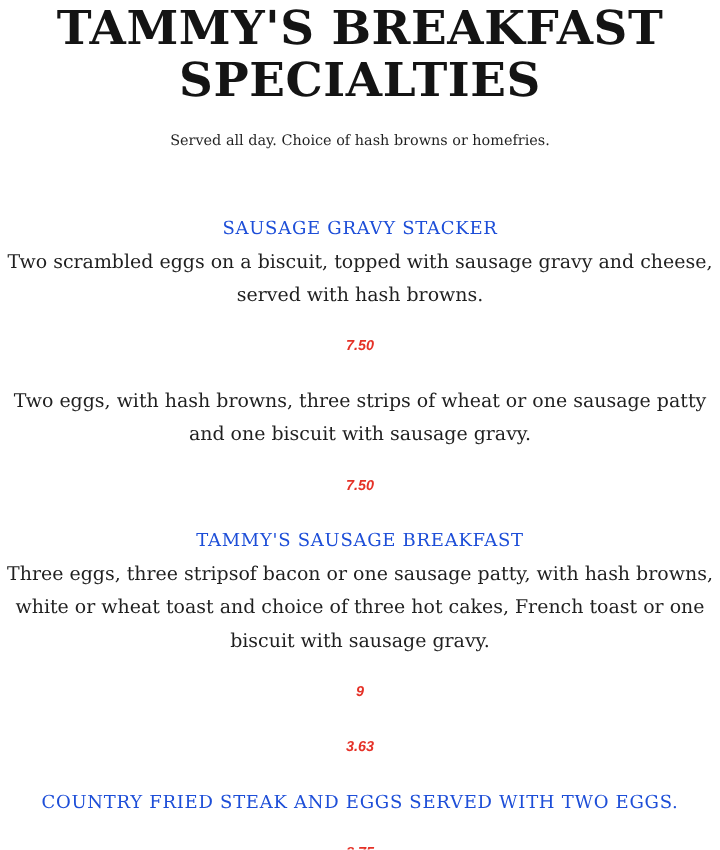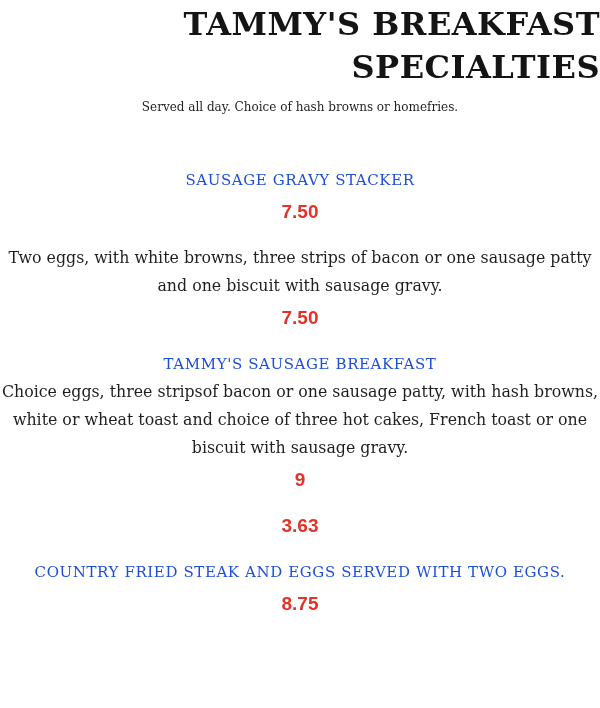--- a/index.html
+++ b/index.html
@@ -13,27 +13,26 @@
     background: #ffffff;
     color: #1f1f1f;
     font-family: "DejaVu Serif", serif;
     text-align: center;
   }
   .menu-page {
     width: 600px;
     height: 708px;
   }
   .menu-title {
-    margin: 3px 0 8px 0;
-    font-size: 32px;
+    margin: 3px 0 18px 0;
+    font-size: 39px;
     line-height: 43px;
     font-weight: bold;
     letter-spacing: 0.5px;
     color: #141414;
-    text-align: right;
   }
   .menu-subtitle {
     margin: 2px 0 0 0;
     font-size: 12px;
     line-height: 21px;
     font-weight: normal;
     color: #1f1f1f;
   }
   .menu-items {
     margin-top: 48px;
@@ -49,52 +48,54 @@
     letter-spacing: 0.6px;
     color: #1d4ed8;
   }
   .item-desc {
     margin: 0;
     font-size: 15.8px;
     line-height: 28px;
     color: #1f1f1f;
   }
   .item-price {
-    margin: 4px;
+    margin: 14px;
     font-family: "Liberation Sans", sans-serif;
-    font-size: 19px;
+    font-size: 12px;
     line-height: 28px;
     font-weight: bold;
     color: #e53127;
+    font-style: italic;
   }
 </style>
 </head>
 <body>
 
 <div class="menu-page">
 
   <h1 class="menu-title">TAMMY'S BREAKFAST SPECIALTIES</h1>
 
   <p class="menu-subtitle">Served all day. Choice of hash browns or homefries.</p>
 
   <div class="menu-items">
 
     <div class="menu-item">
       <p class="item-name">SAUSAGE GRAVY STACKER</p>
+      <p class="item-desc">Two scrambled eggs on a biscuit, topped with sausage gravy and cheese, served with hash browns.</p>
       <p class="item-price">7.50</p>
     </div>
 
     <div class="menu-item">
-      <p class="item-desc">Two eggs, with white browns, three strips of bacon or one sausage patty and one biscuit with sausage gravy.</p>
+      <p class="item-desc">Two eggs, with hash browns, three strips of wheat or one sausage patty and one biscuit with sausage gravy.</p>
       <p class="item-price">7.50</p>
     </div>
 
     <div class="menu-item">
       <p class="item-name">TAMMY'S SAUSAGE BREAKFAST</p>
-      <p class="item-desc">Choice eggs, three stripsof bacon or one sausage patty, with hash browns, white or wheat toast and choice of three hot cakes, French toast or one biscuit with sausage gravy.</p>
+      <p class="item-desc">Three eggs, three stripsof bacon or one sausage patty, with hash browns, white or wheat toast and choice of three hot cakes, French toast or one biscuit with sausage gravy.</p>
       <p class="item-price">9</p>
     </div>
 
     <div class="menu-item">
       <p class="item-price">3.63</p>
     </div>
 
     <div class="menu-item">
       <p class="item-name">COUNTRY FRIED STEAK AND EGGS SERVED WITH TWO EGGS.</p>
       <p class="item-price">8.75</p>

